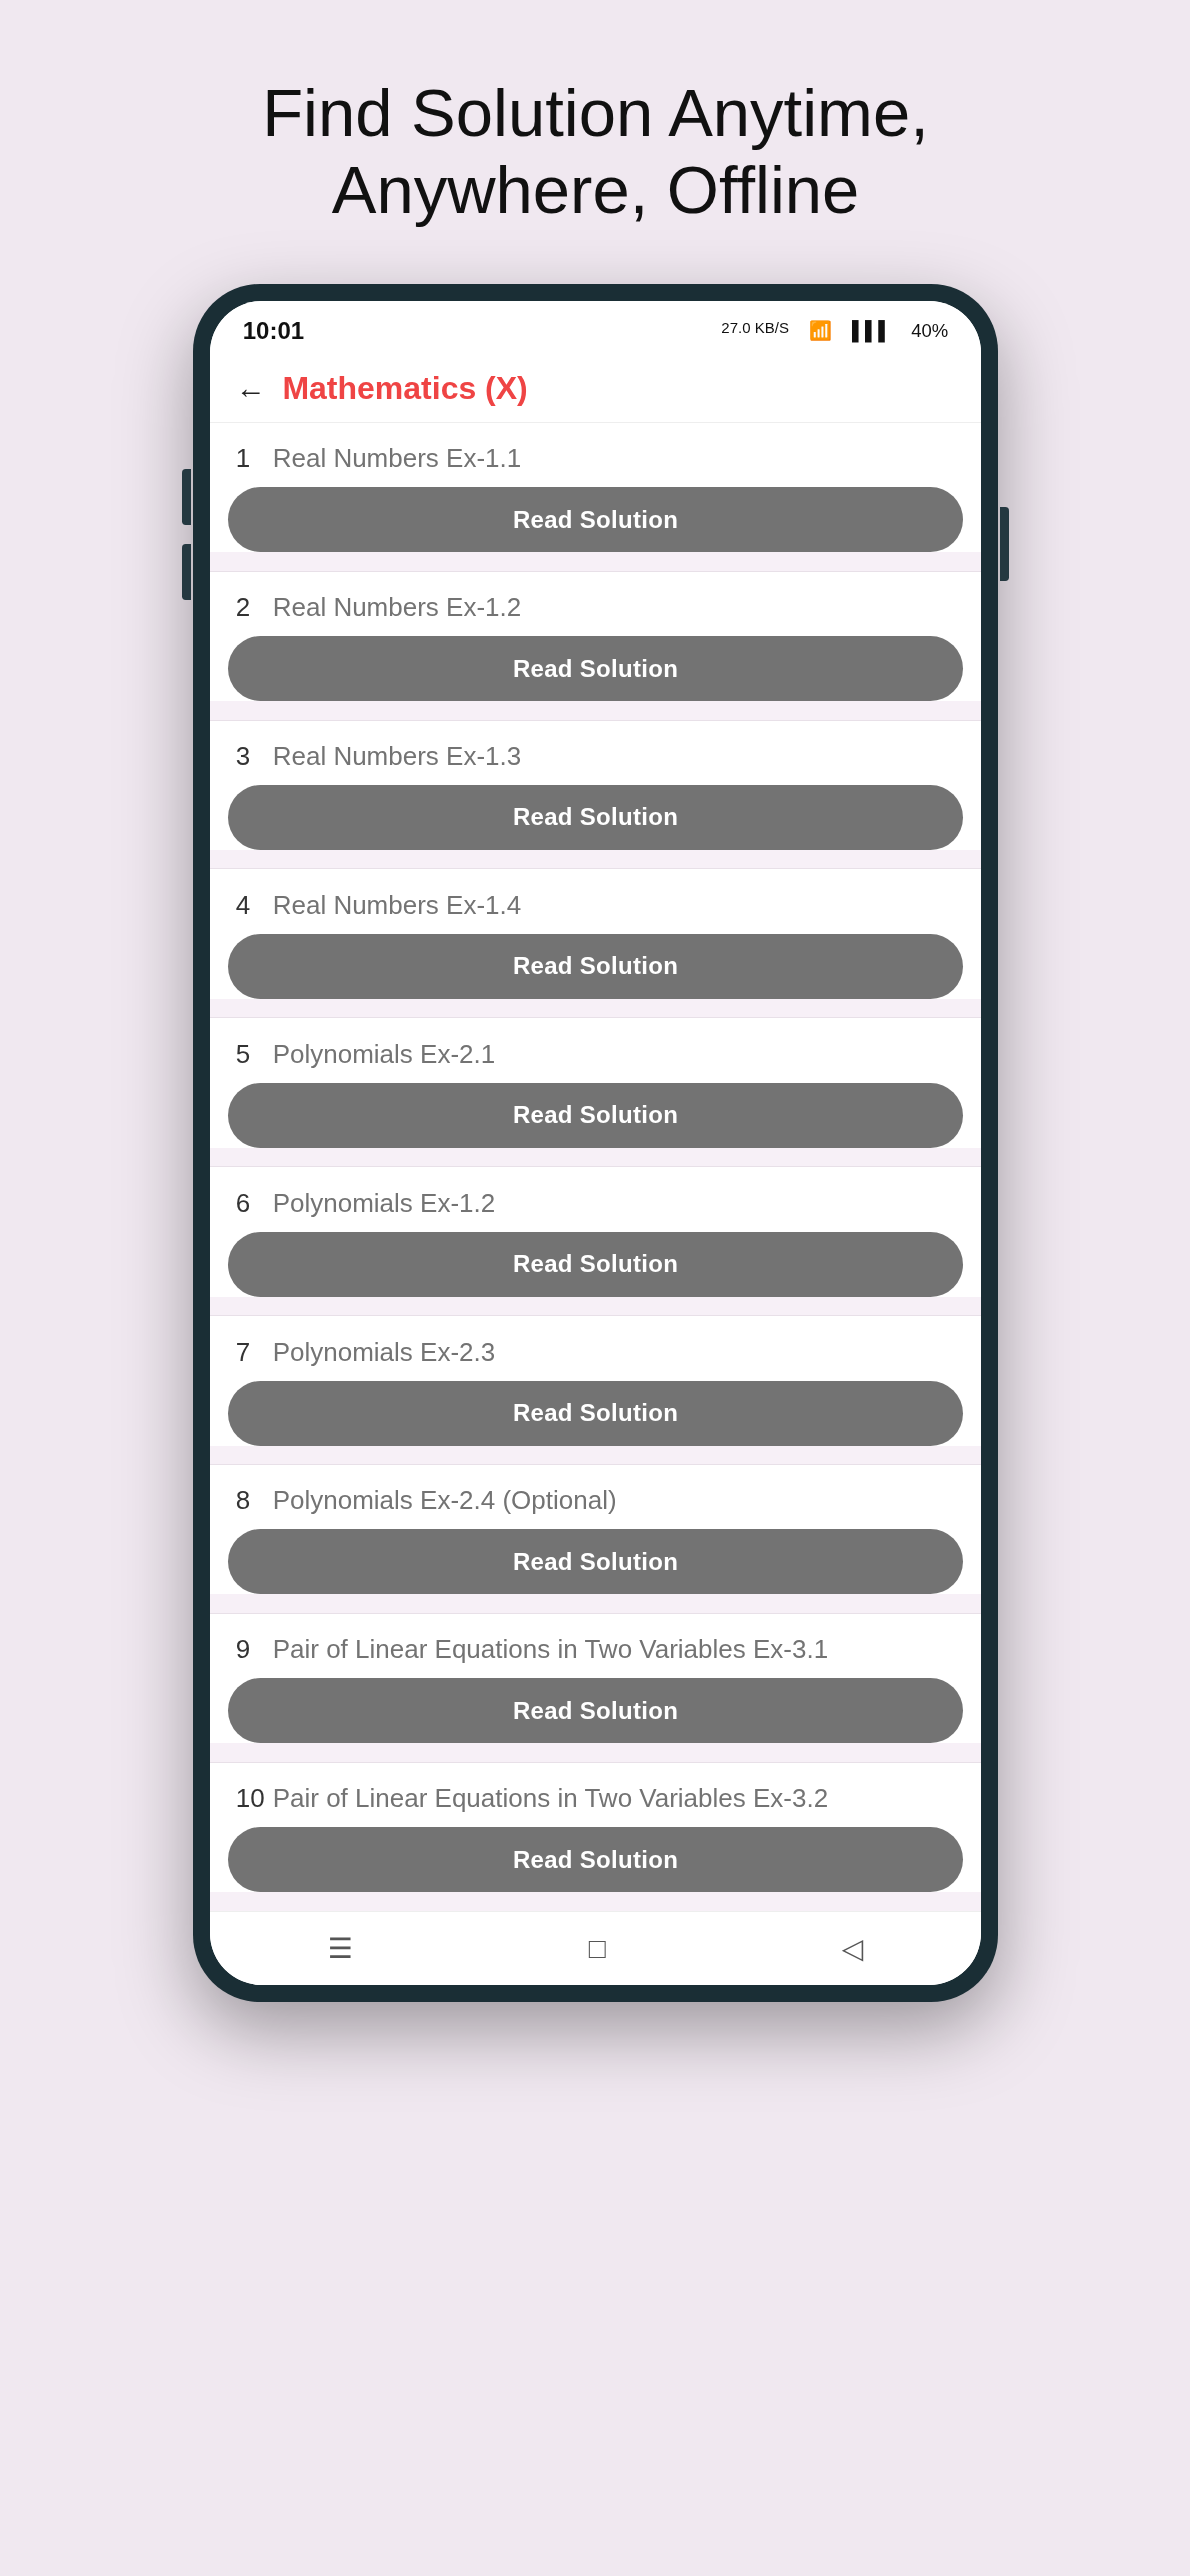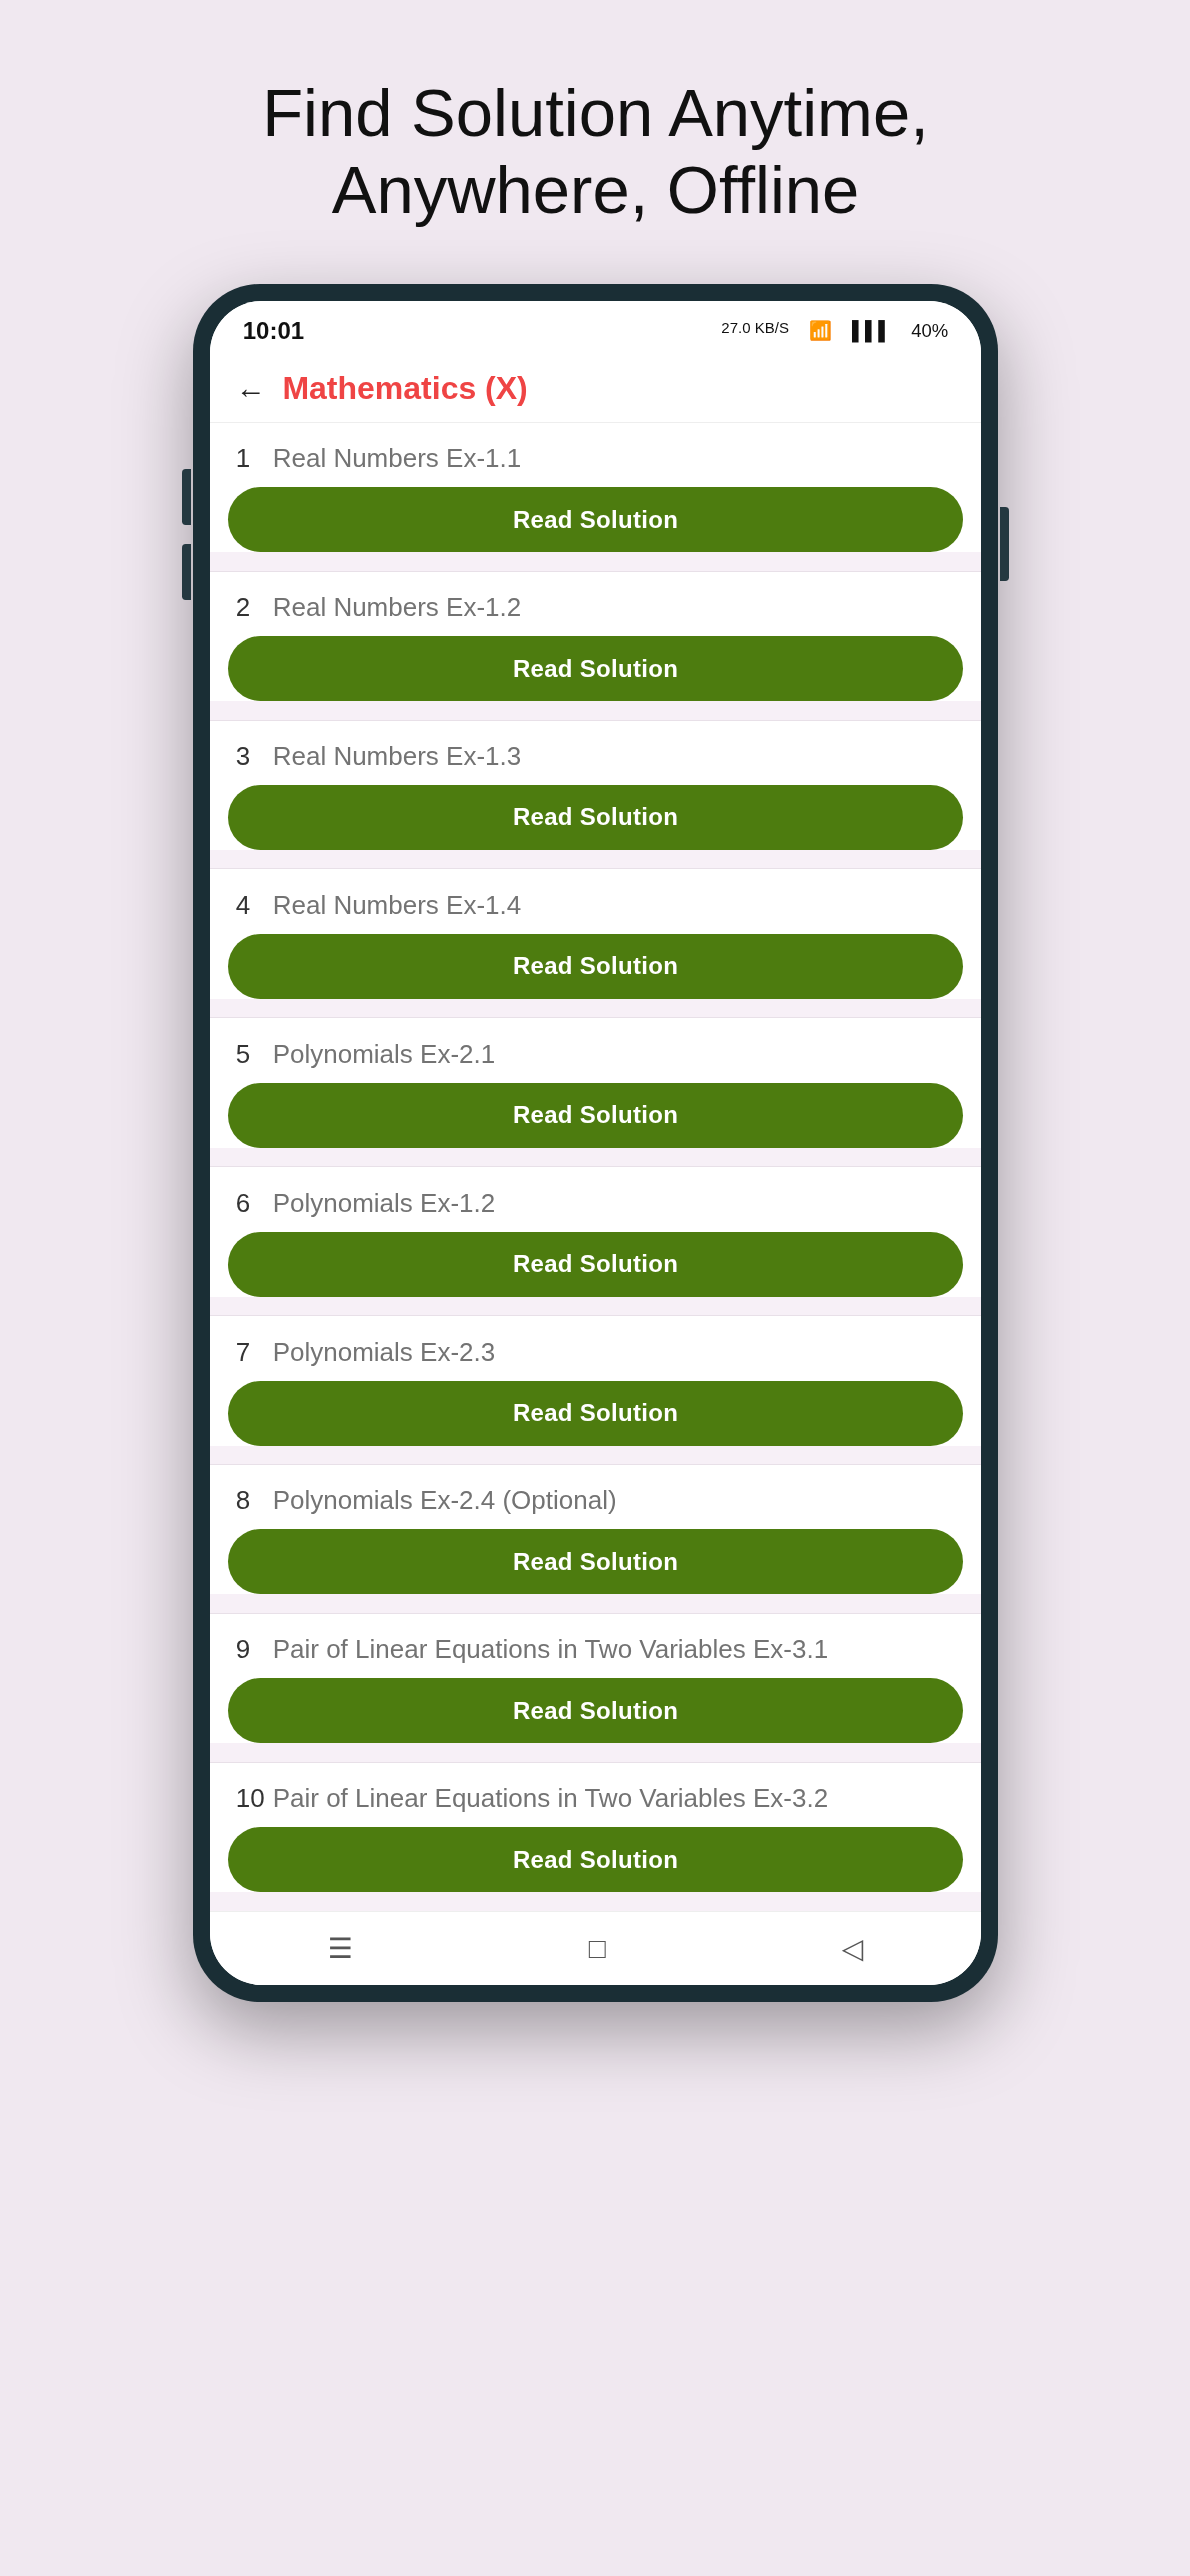--- a/index.html
+++ b/index.html
@@ -121,21 +121,21 @@
     .item-label {
       font-size: 26px;
       color: #737373;
       font-weight: 400;
     }
 
     .read-solution-btn {
       display: block;
       width: calc(100% - 37px);
       margin: 0 18.5px 18.5px 18.5px;
-      background: #4d7c0f;
+      background: #737373;
       color: #fff;
       border: none;
       border-radius: 37px;
       padding: 18.5px 0;
       font-size: 24px;
       font-weight: 600;
       text-align: center;
       cursor: pointer;
       letter-spacing: 0.3px;
     }

